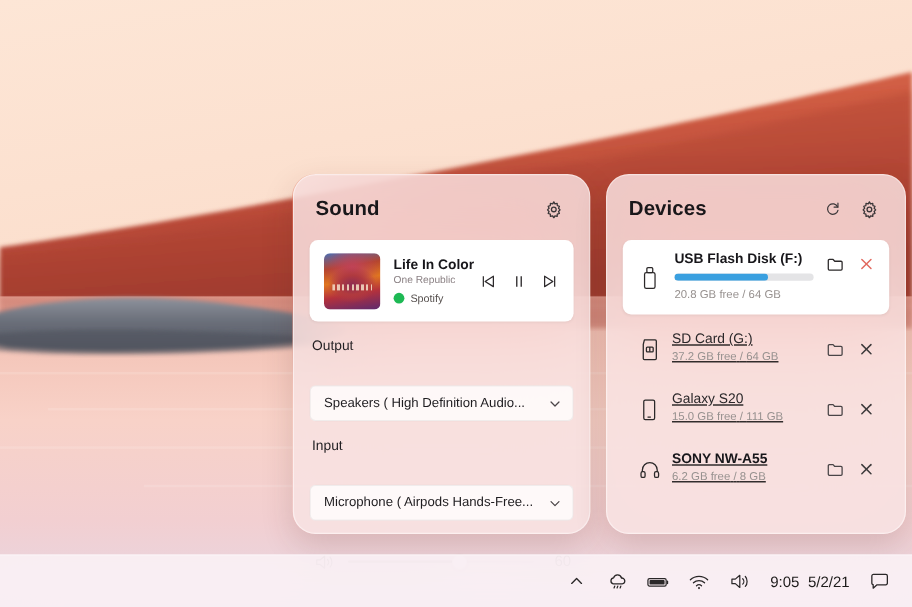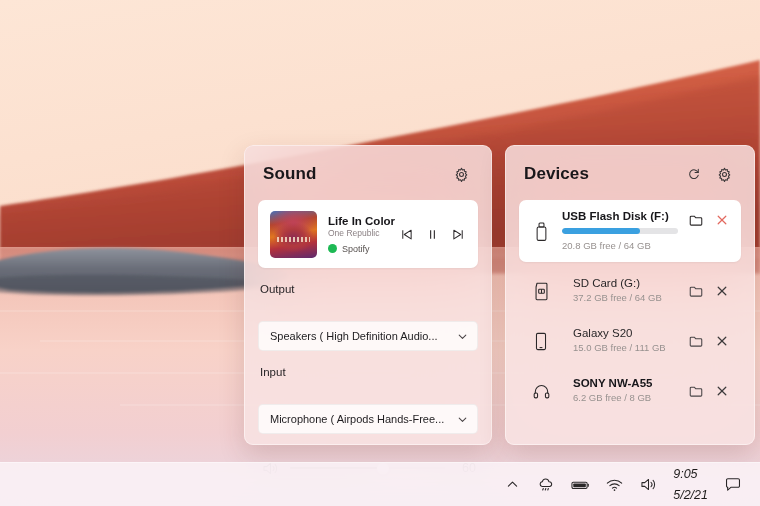--- a/index.html
+++ b/index.html
@@ -22,33 +22,32 @@
     padding-right:10px; gap:0px;
     border-top:1px solid rgba(255,255,255,0.45);
   }
   .tray-btn {
     height:36px; min-width:34px; padding:0 7px;
     display:flex; align-items:center; justify-content:center;
     border-radius:4px; cursor:default;
   }
   .tray-btn svg { display:block; }
   .tray-clock {
-    display:flex; flex-direction:column; gap:7px; 
+    display:flex; flex-direction:row; gap:7px; align-items:center;
     font-size:12.5px; color:#1d1b1a; padding:0 8px; height:36px;
     border-radius:4px;
-    font-style:italic;
   }
 
   
   .panel {
     position:absolute;
     background:rgba(247,227,227,0.84);
     backdrop-filter:blur(34px) saturate(150%);
     border:1px solid rgba(255,255,255,0.45);
-    border-radius:9px;
+    border-radius:19px;
     box-shadow:0 10px 26px rgba(90,40,35,0.17);
   }
   #sound-panel  { left:244px; top:145px; width:248px; height:300px; }
   #devices-panel{ left:505px; top:145px; width:250px; height:300px; }
 
   .panel-head {
     display:flex; align-items:center; justify-content:space-between;
     padding:16px 18px 0 18px;
   }
   .panel-title { font-size:17px; font-weight:bold; color:#19171a; letter-spacing:.1px; }
@@ -122,22 +121,23 @@
   }
   .volume-value { font-size:12.5px; color:#1d1b1e; width:20px; text-align:right; }
 
   
   .device-card {
     margin:14px 13px 0 13px; background:#fff; border-radius:7px;
     padding:10px 11px 11px 11px; display:flex; gap:10px;
     box-shadow:0 1px 2px rgba(0,0,0,0.05);
   }
   .device-row {
-    margin:0 13px; padding:9px 11px 9px 11px; display:flex; gap:21px;
+    margin:0 13px; padding:9px 11px 9px 11px; display:flex; gap:8px;
     border-radius:7px;
+    text-decoration:underline;
   }
   .device-row.spaced { margin-top:6px; }
   .dev-icon { width:22px; flex:none; display:flex; align-items:center; justify-content:center; padding-top:2px; }
   .dev-body { flex:1; min-width:0; }
   .dev-name { font-size:11.5px; font-weight:bold; color:#17161a; white-space:nowrap; }
   .dev-name.dim { font-weight:normal; color:#2a2729; }
   .dev-bar {
     height:6px; border-radius:3px; background:#e4e4e6; margin:6px 0 6px 0; overflow:hidden;
   }
   .dev-bar-fill { height:100%; border-radius:3px; background:#3aa0e0; }

